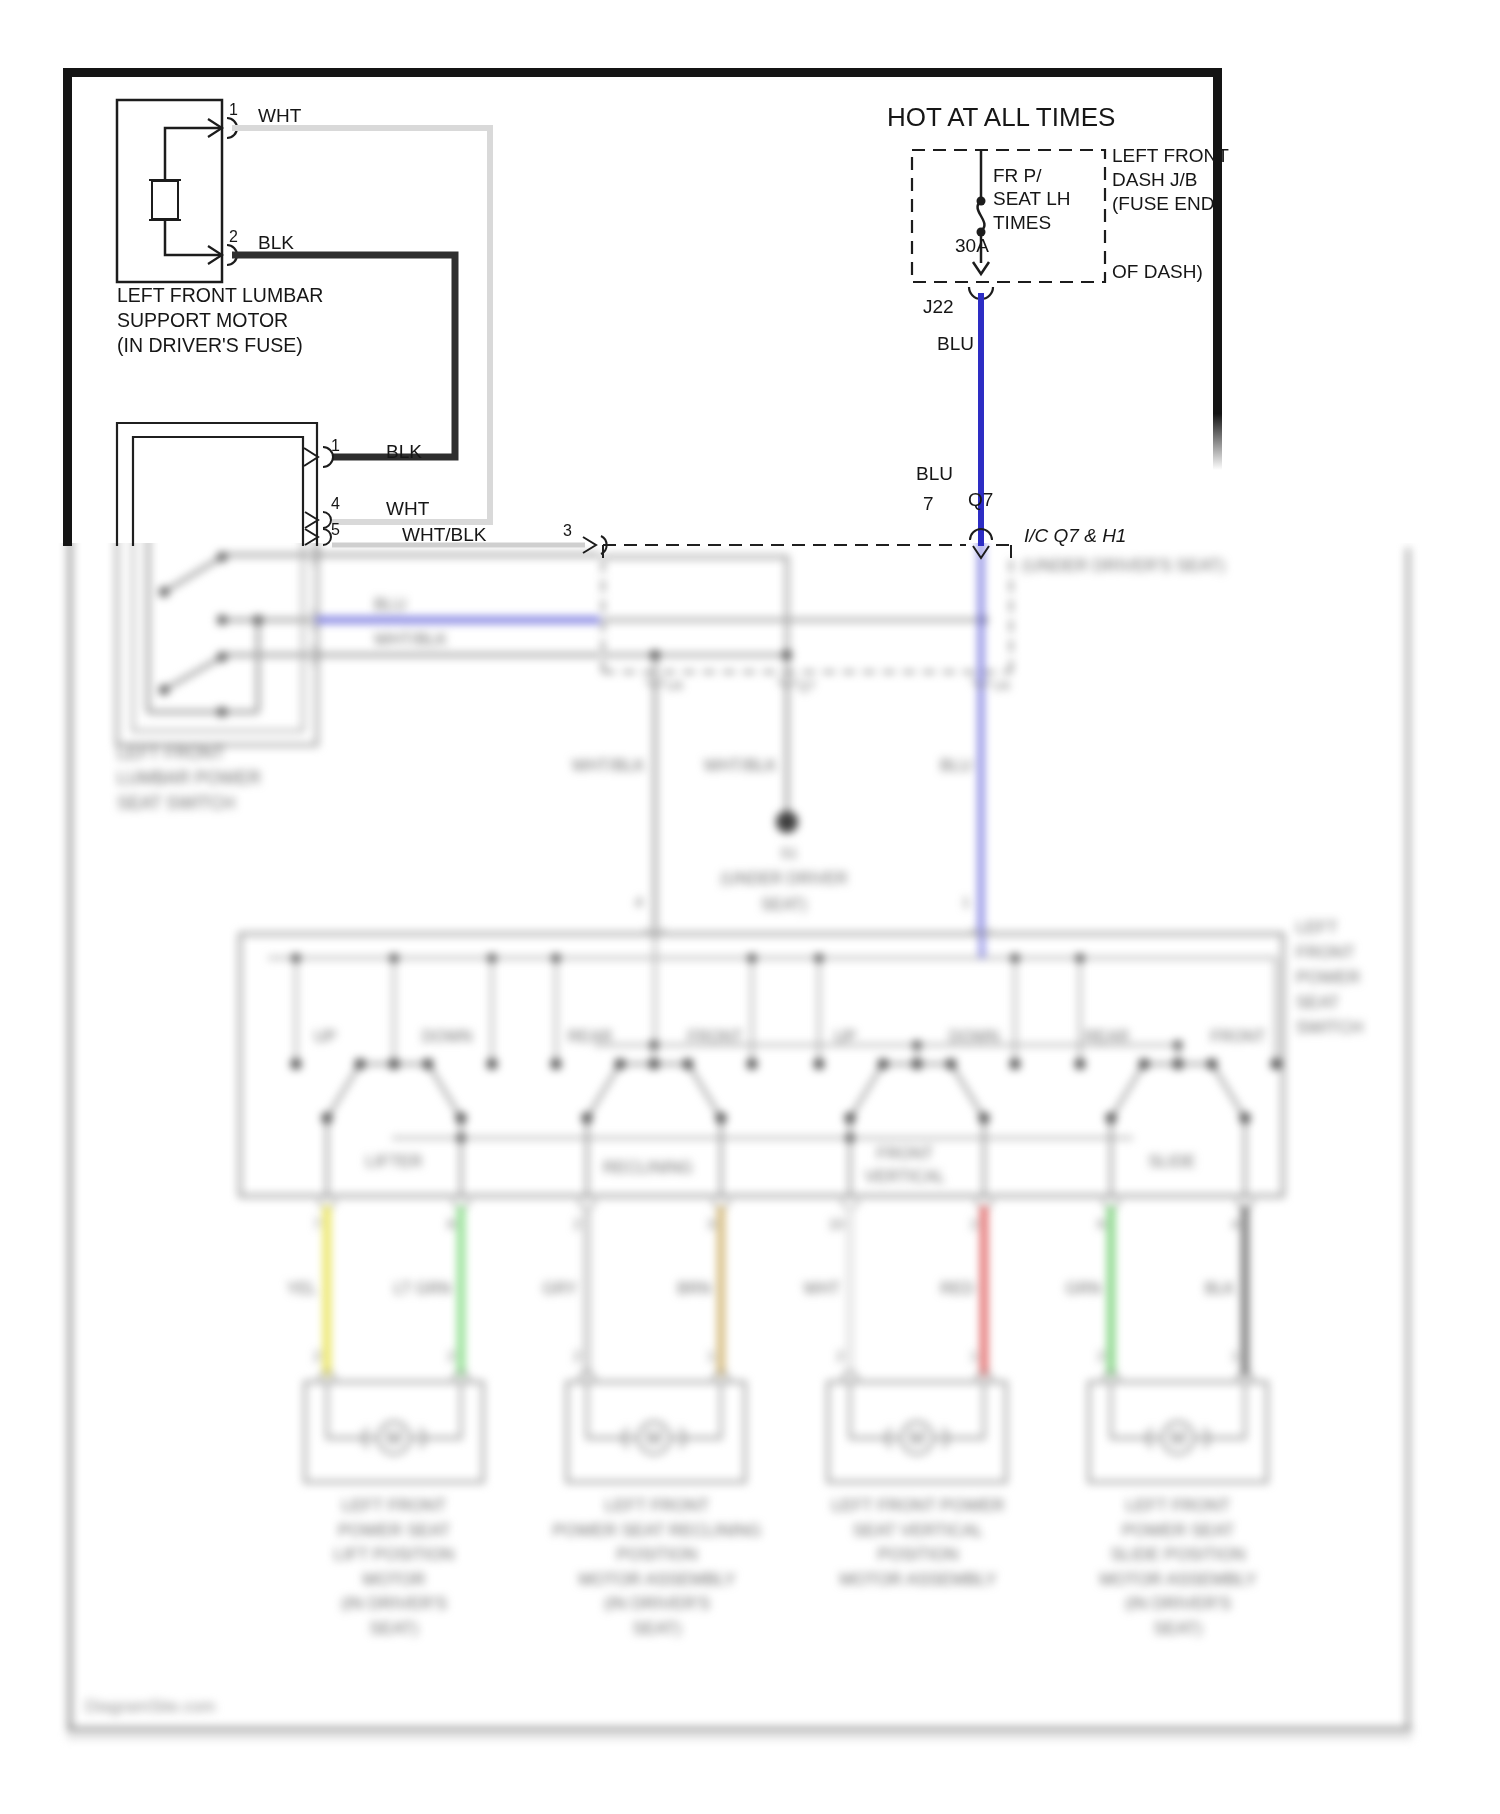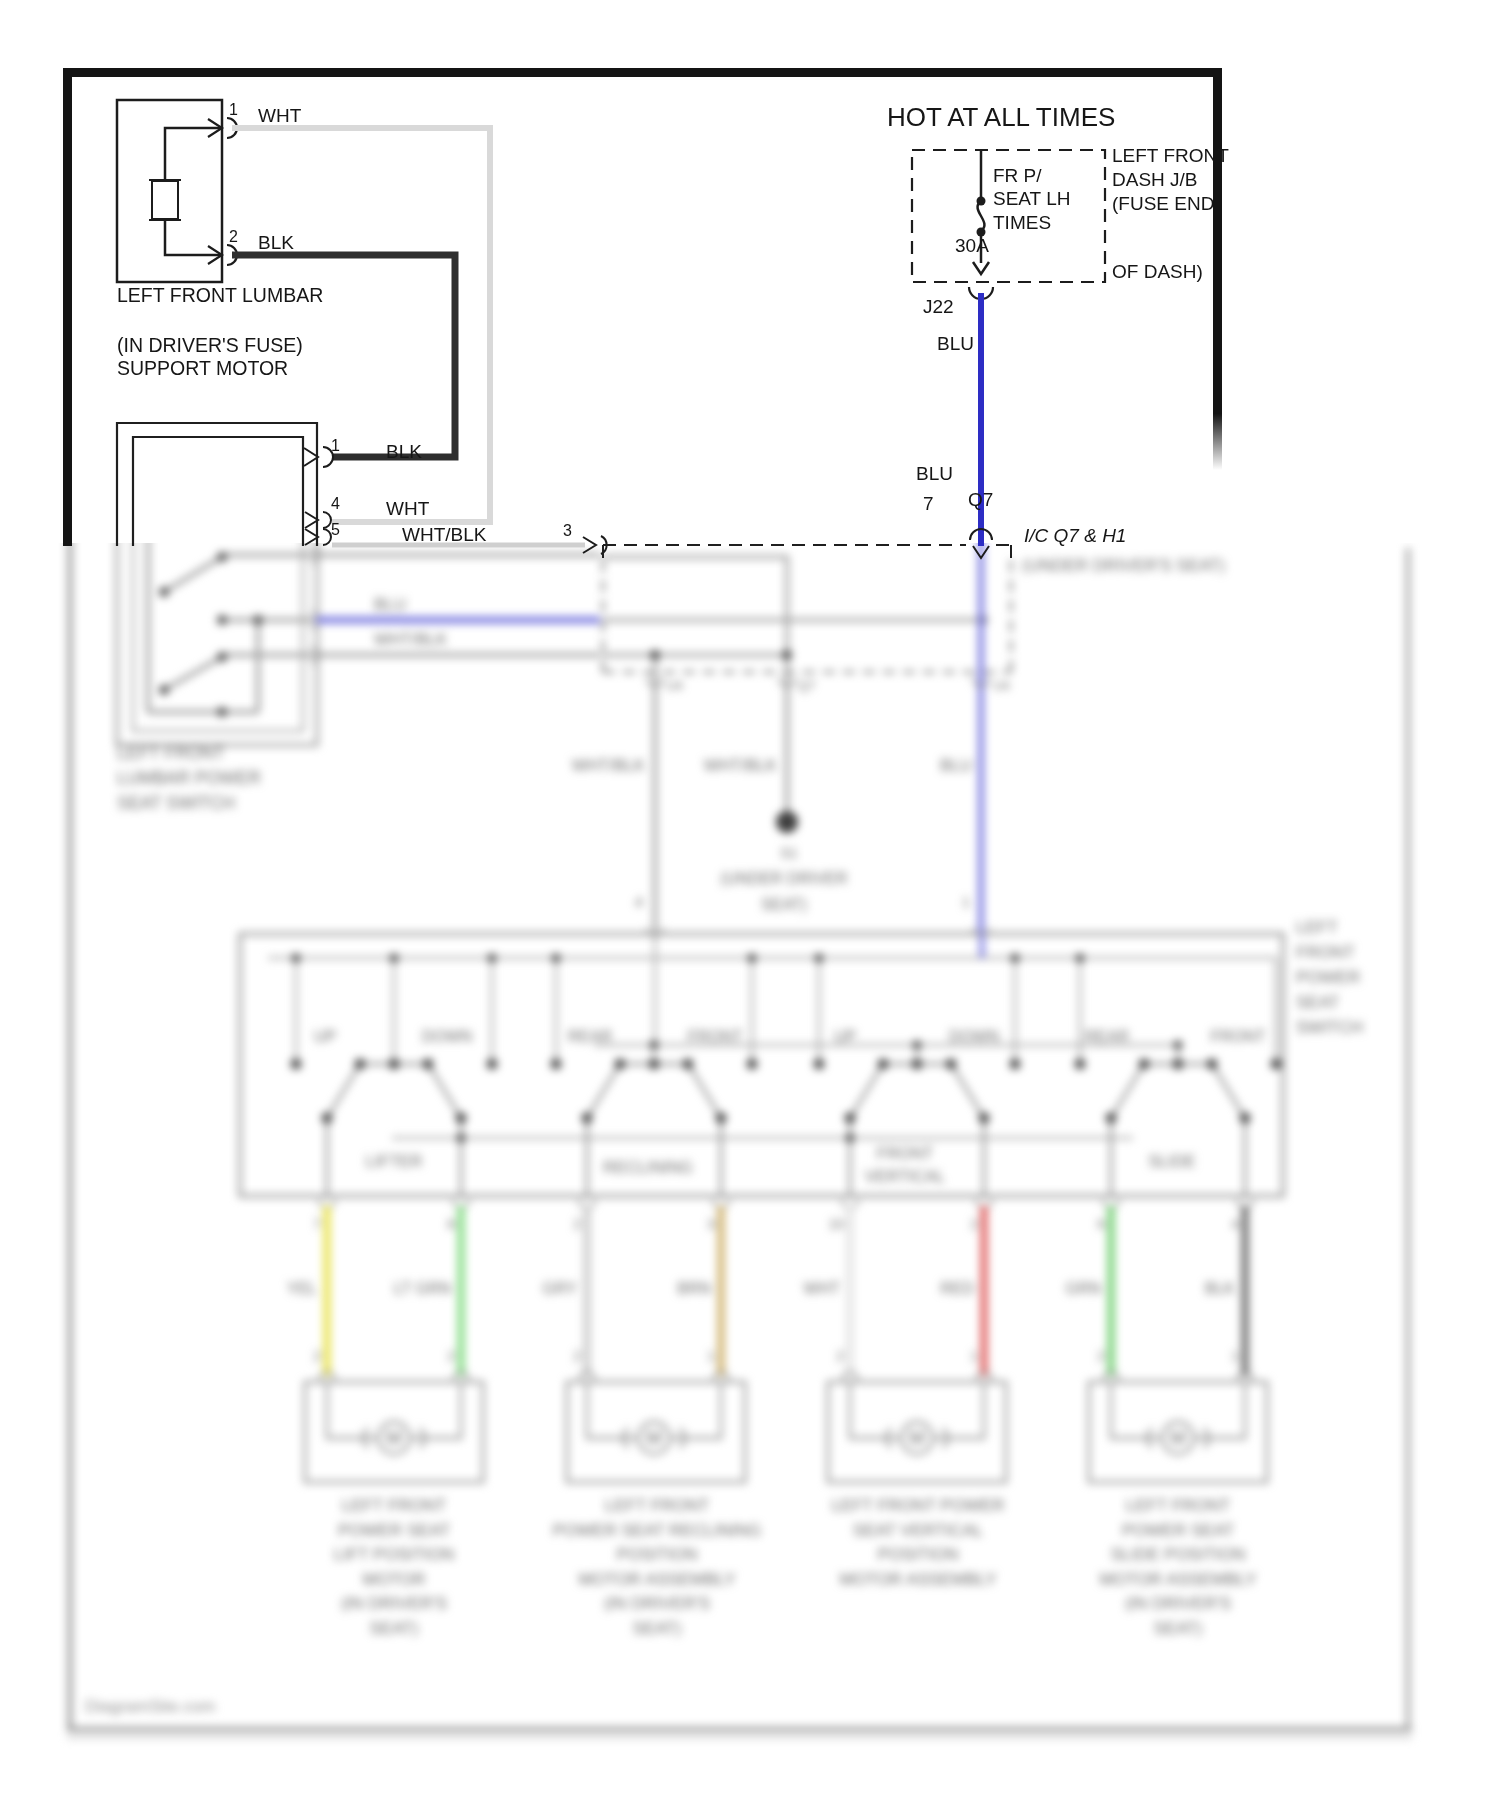--- a/index.html
+++ b/index.html
@@ -413,21 +413,21 @@
       <path d="M970 540 A11 11 0 0 1 992 540"></path>
       <path d="M973 546 L981 558 L989 546"></path>
     </g>
   </svg>
 
   <div class="st sm" style="left:229px;top:101px;">1</div>
   <div class="st" style="left:258px;top:105px;">WHT</div>
   <div class="st sm" style="left:229px;top:228px;">2</div>
   <div class="st" style="left:258px;top:232px;">BLK</div>
   <div class="st" style="left:117px;top:284px;font-size:19.5px;">LEFT FRONT LUMBAR</div>
-  <div class="st" style="left:117px;top:309px;font-size:19.5px;margin-top:48px;">SUPPORT MOTOR</div>
+  <div class="st" style="left:117px;top:309px;font-size:19.5px;">SUPPORT MOTOR</div>
   <div class="st" style="left:117px;top:334px;font-size:19.5px;">(IN DRIVER'S FUSE)</div>
 
   <div class="st sm" style="left:331px;top:437px;">1</div>
   <div class="st" style="left:386px;top:441px;">BLK</div>
   <div class="st sm" style="left:331px;top:495px;">4</div>
   <div class="st" style="left:386px;top:498px;">WHT</div>
   <div class="st sm" style="left:331px;top:521px;">5</div>
   <div class="st" style="left:402px;top:524px;">WHT/BLK</div>
   <div class="st sm" style="left:563px;top:522px;">3</div>
 

